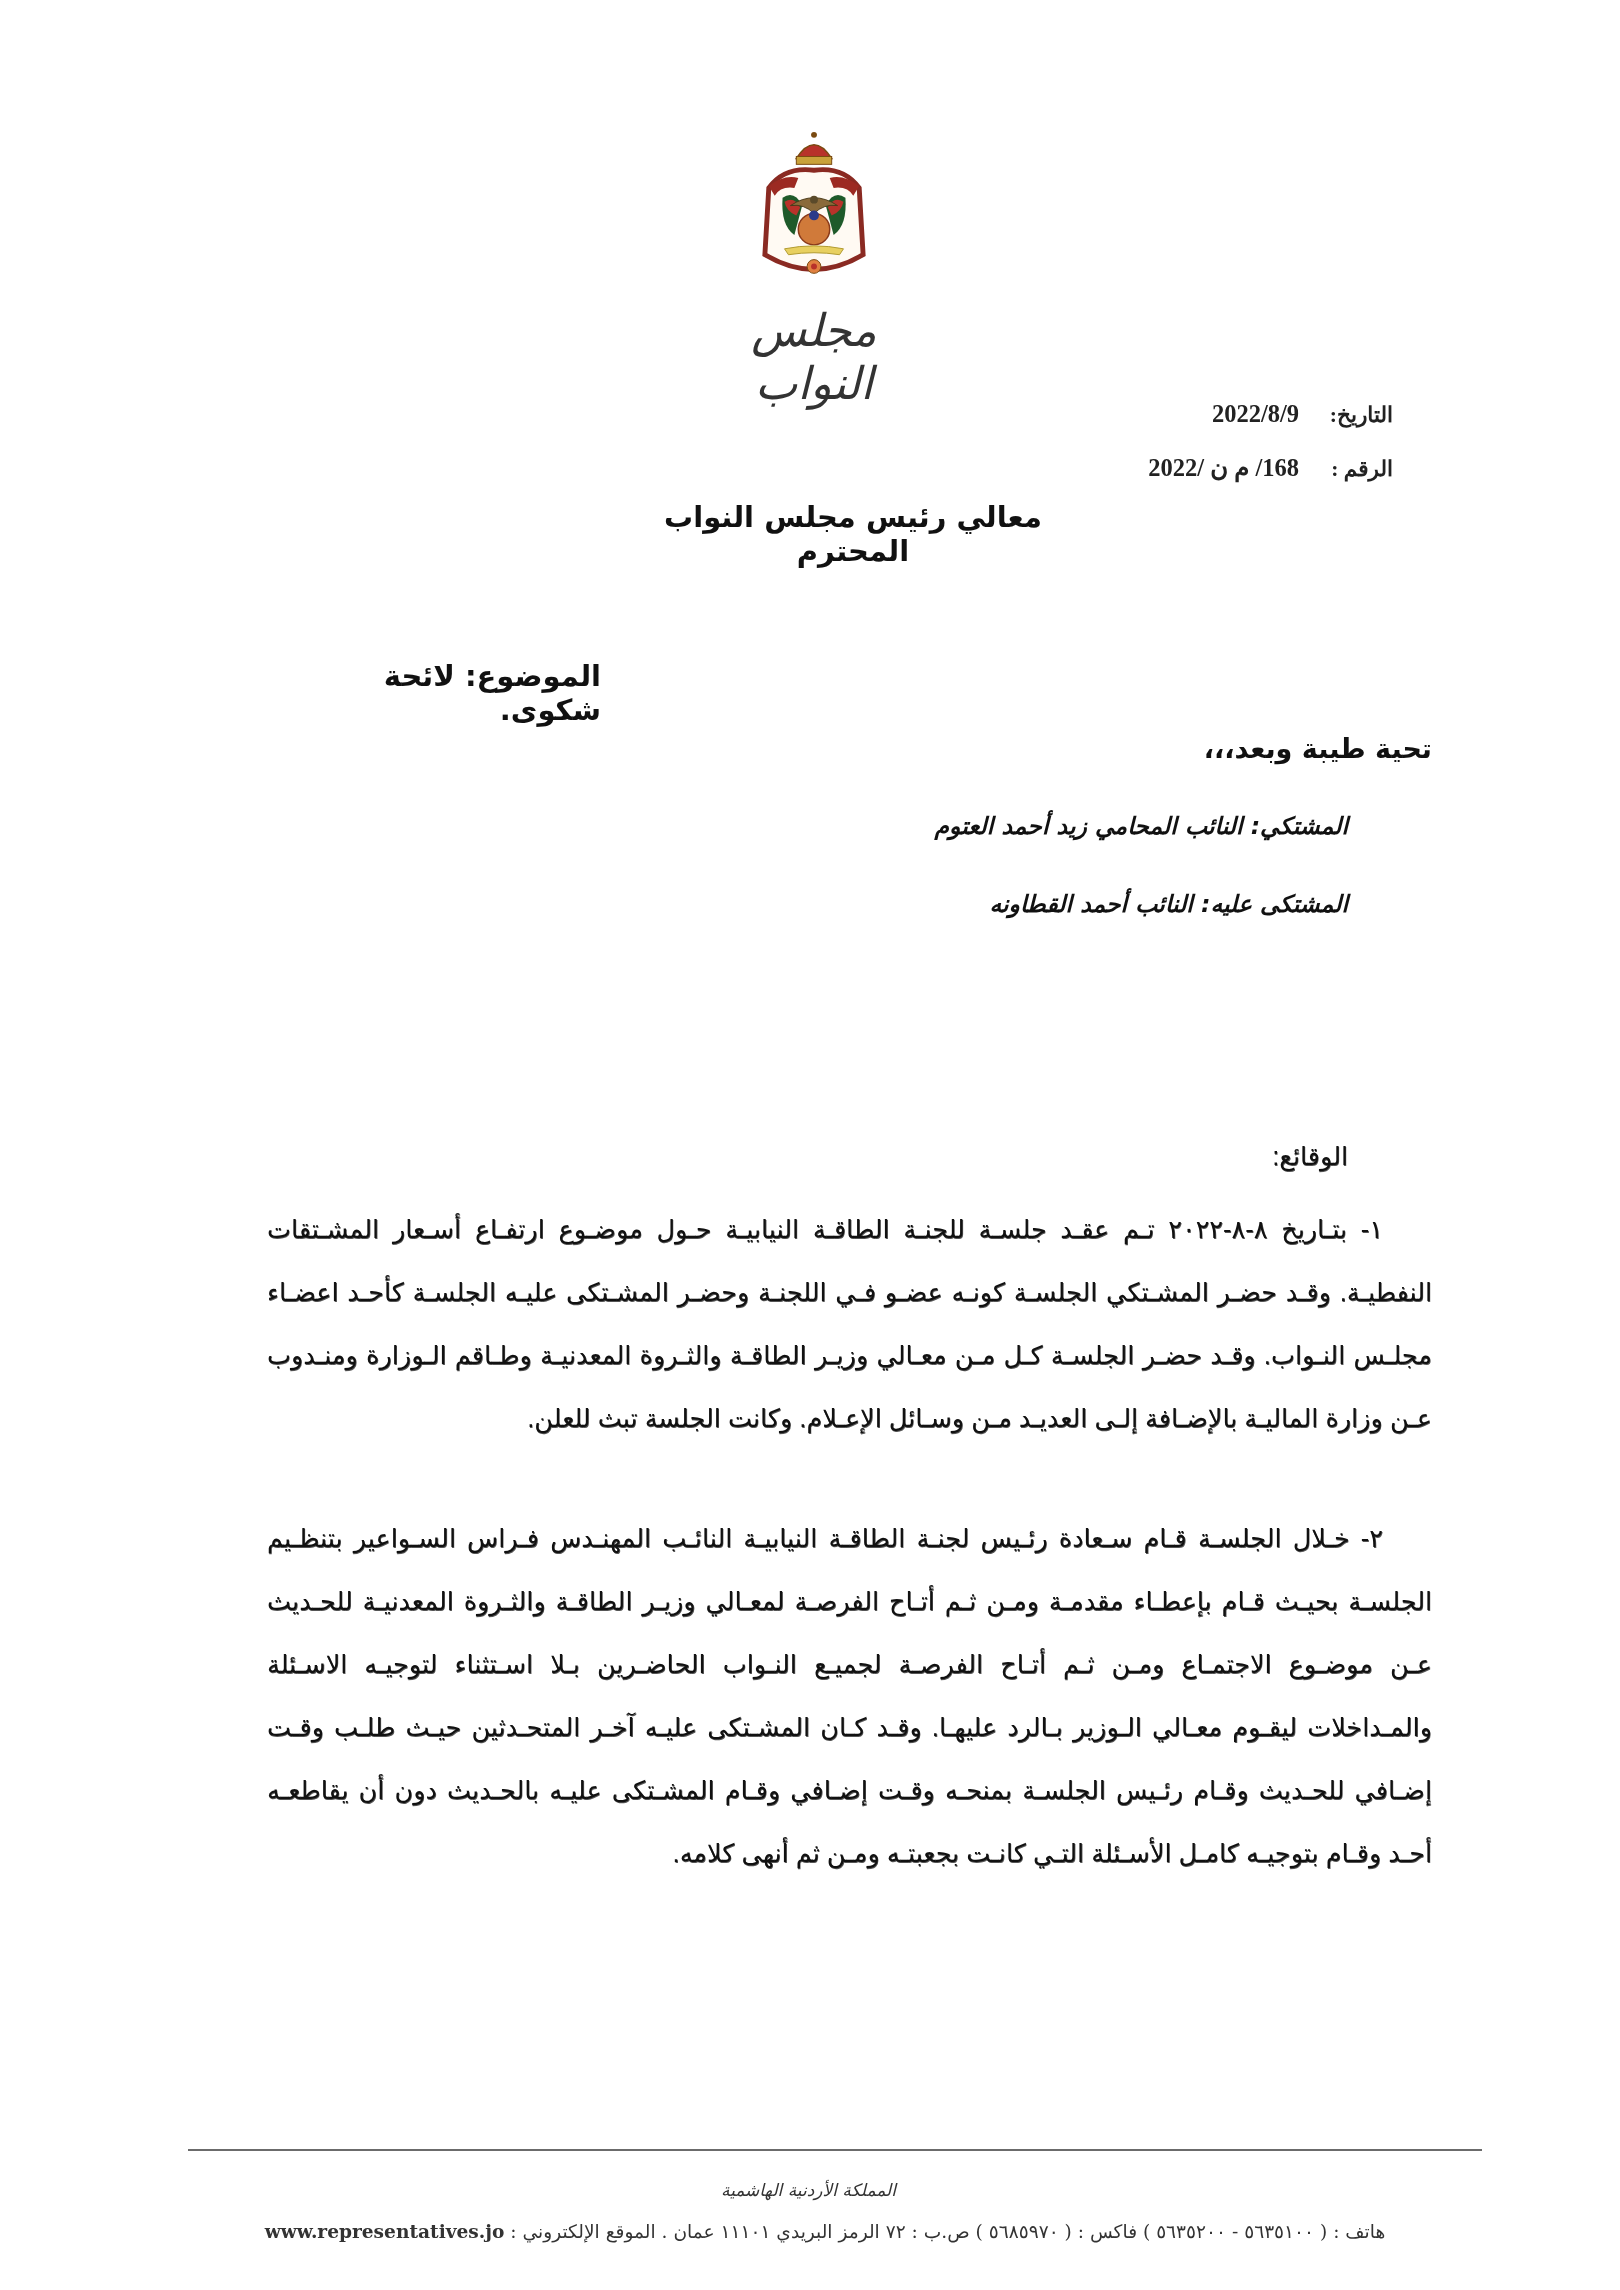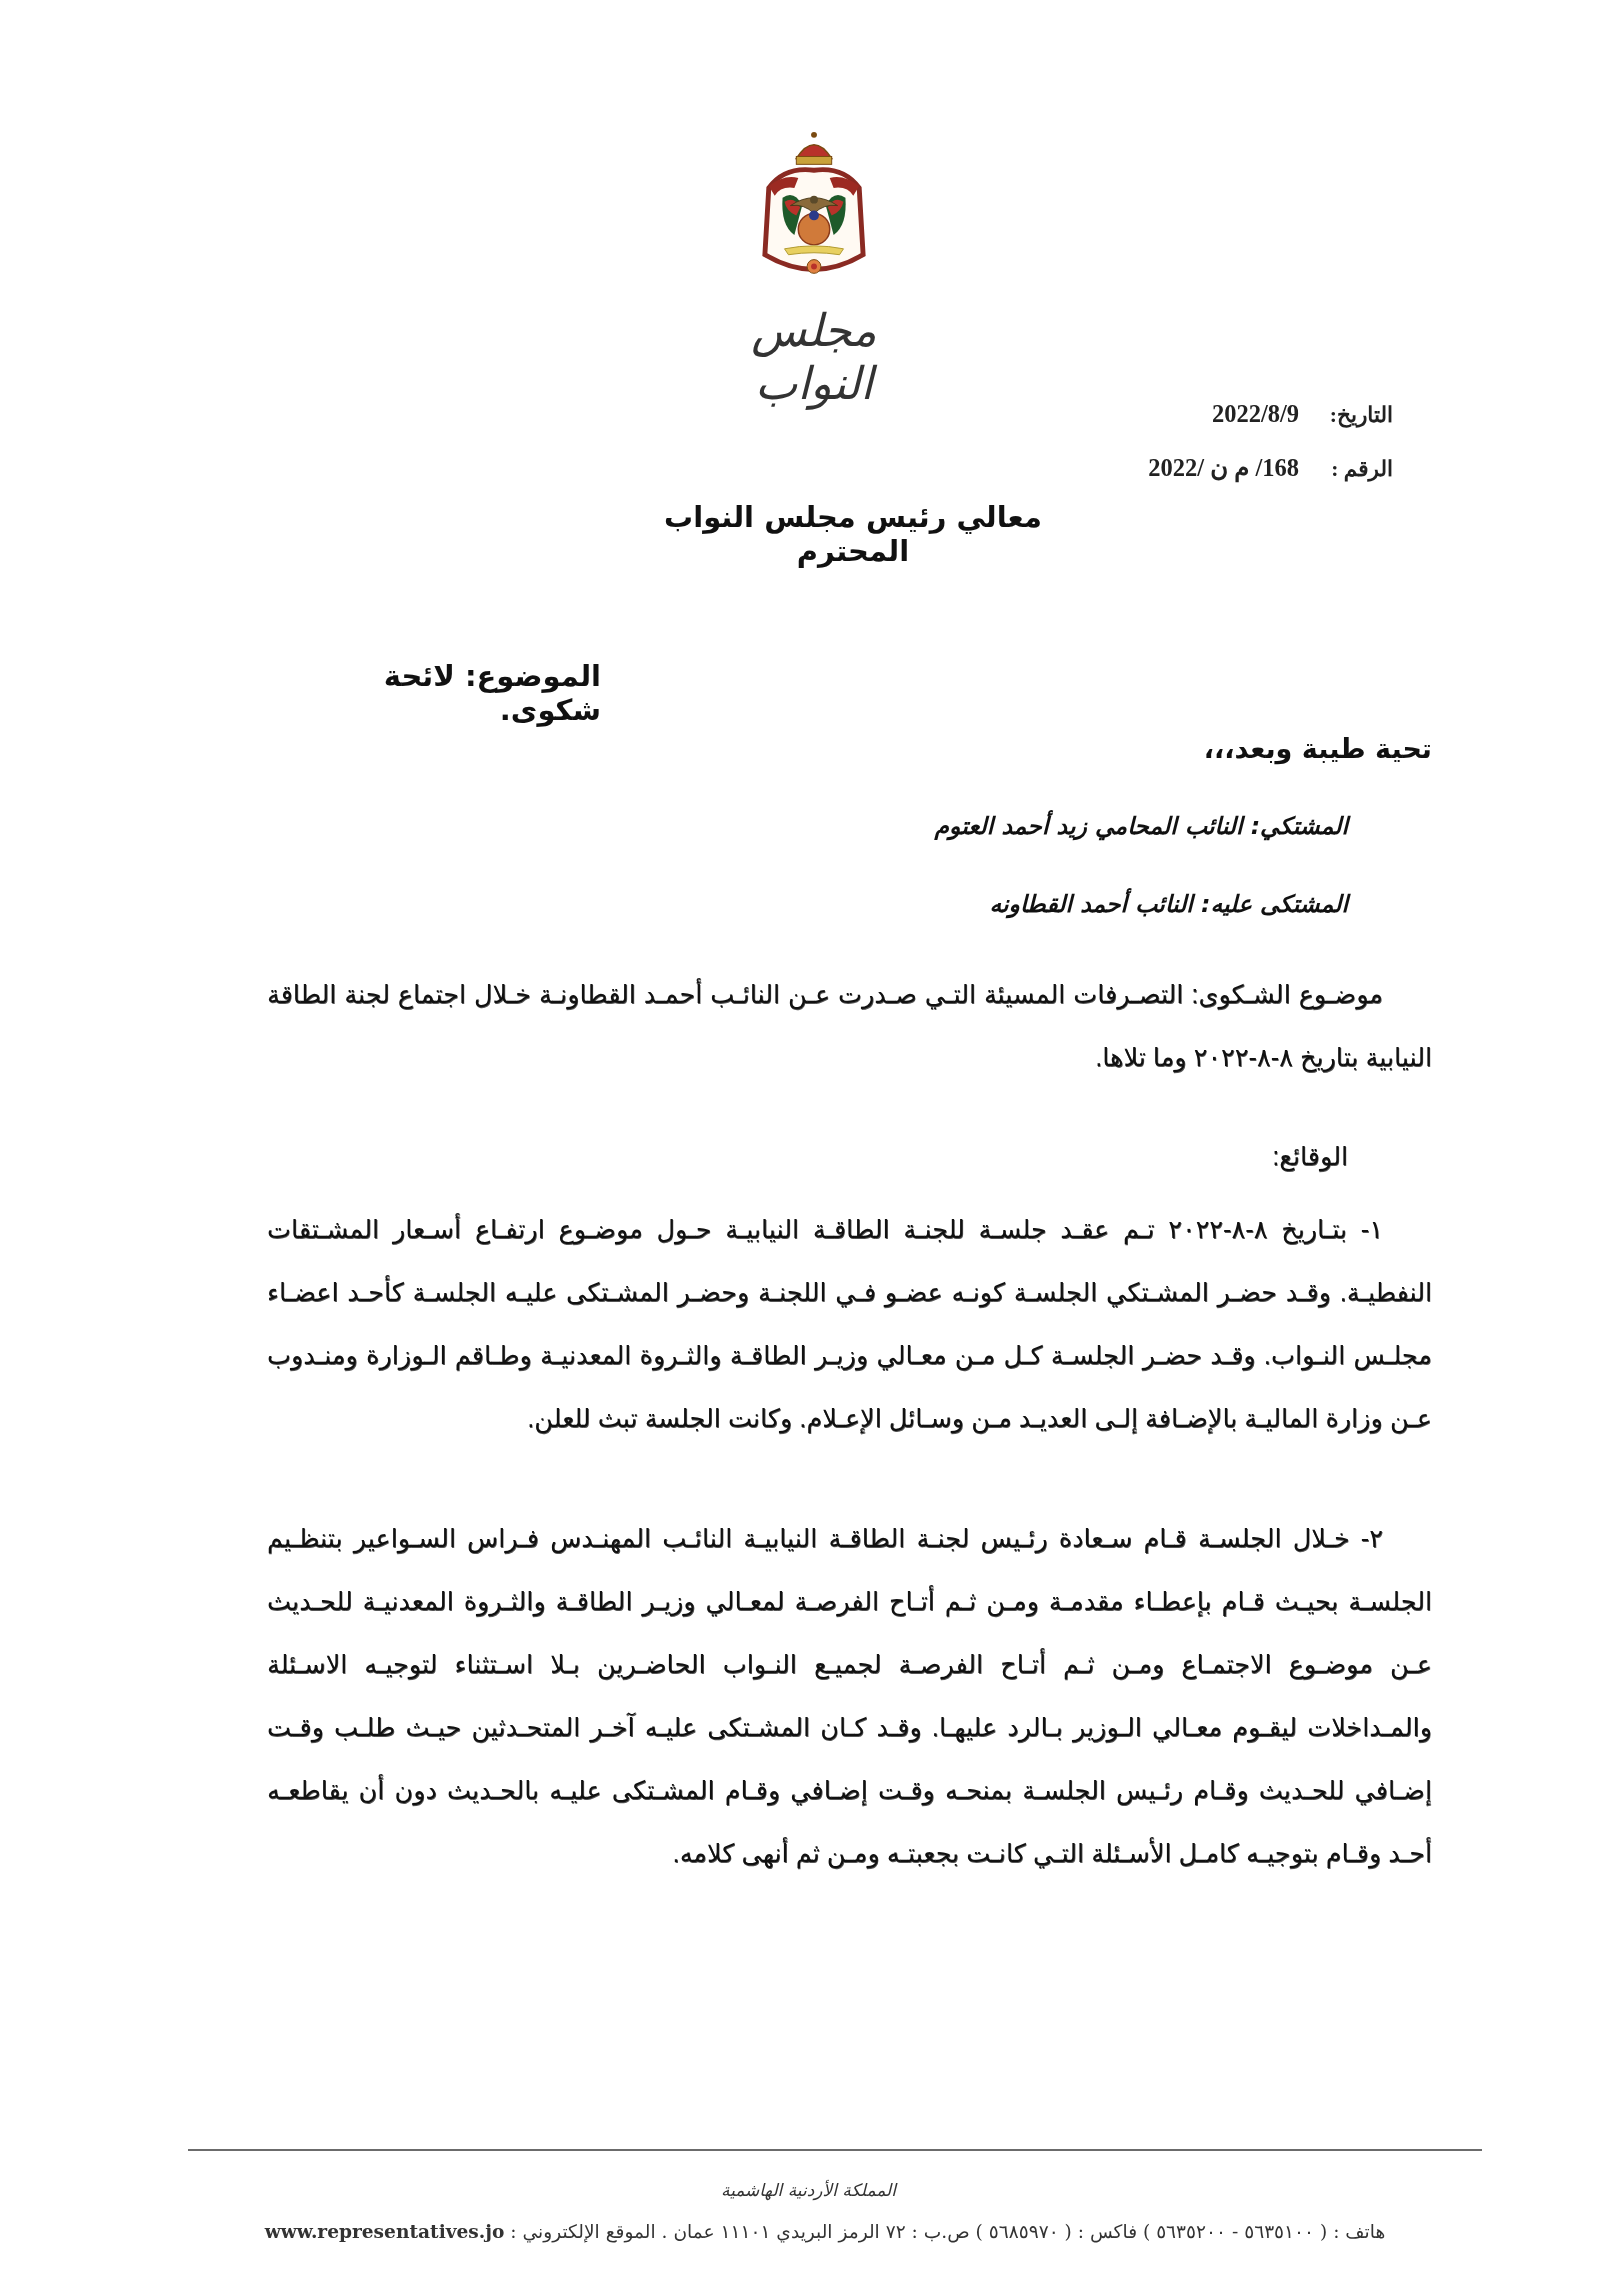--- a/index.html
+++ b/index.html
@@ -225,21 +225,20 @@
   <div class="subject">
     <span>الموضوع:</span>
     <span class="subj-value">لائحة شكوى.</span>
   </div>
 
   <div class="greeting">تحية طيبة وبعد،،،</div>
 
   <div class="party complainant">المشتكي: النائب المحامي زيد أحمد العتوم</div>
   <div class="party respondent">المشتكى عليه: النائب أحمد القطاونه</div>
 
-  <div class="body-text p-subject">موضـوع الشـكوى: التصـرفات المسيئة التـي صـدرت عـن النائـب أحمـد القطاونـة خـلال اجتماع لجنة الطاقة النيابية بتاريخ ٨-٨-٢٠٢٢ وما تلاها.</div>
 
   <div class="body-text p-facts-heading">الوقائع:</div>
 
   <div class="body-text p-fact1">١- بتـاريخ ٨-٨-٢٠٢٢ تـم عقـد جلسـة للجنـة الطاقـة النيابيـة حـول موضـوع ارتفـاع أسـعار المشـتقات النفطيـة. وقـد حضـر المشـتكي الجلسـة كونـه عضـو فـي اللجنـة وحضـر المشـتكى عليـه الجلسـة كأحـد اعضـاء مجلـس النـواب. وقـد حضـر الجلسـة كـل مـن معـالي وزيـر الطاقـة والثـروة المعدنيـة وطـاقم الـوزارة ومنـدوب عـن وزارة الماليـة بالإضـافة إلـى العديـد مـن وسـائل الإعـلام. وكانت الجلسة تبث للعلن.</div>
 
   <div class="body-text p-fact2">٢- خـلال الجلسـة قـام سـعادة رئـيس لجنـة الطاقـة النيابيـة النائـب المهنـدس فـراس السـواعير بتنظـيم الجلسـة بحيـث قـام بإعطـاء مقدمـة ومـن ثـم أتـاح الفرصـة لمعـالي وزيـر الطاقـة والثـروة المعدنيـة للحـديث عـن موضـوع الاجتمـاع ومـن ثـم أتـاح الفرصـة لجميـع النـواب الحاضـرين بـلا اسـتثناء لتوجيـه الاسـئلة والمـداخلات ليقـوم معـالي الـوزير بـالرد عليهـا. وقـد كـان المشـتكى عليـه آخـر المتحـدثين حيـث طلـب وقـت إضـافي للحـديث وقـام رئـيس الجلسـة بمنحـه وقـت إضـافي وقـام المشـتكى عليـه بالحـديث دون أن يقاطعـه أحـد وقـام بتوجيـه كامـل الأسـئلة التـي كانـت بجعبتـه ومـن ثم أنهى كلامه.</div>
 
   <div class="footer-rule"></div>
   <div class="footer-kingdom">المملكة الأردنية الهاشمية</div>
   <div class="footer-contact">

